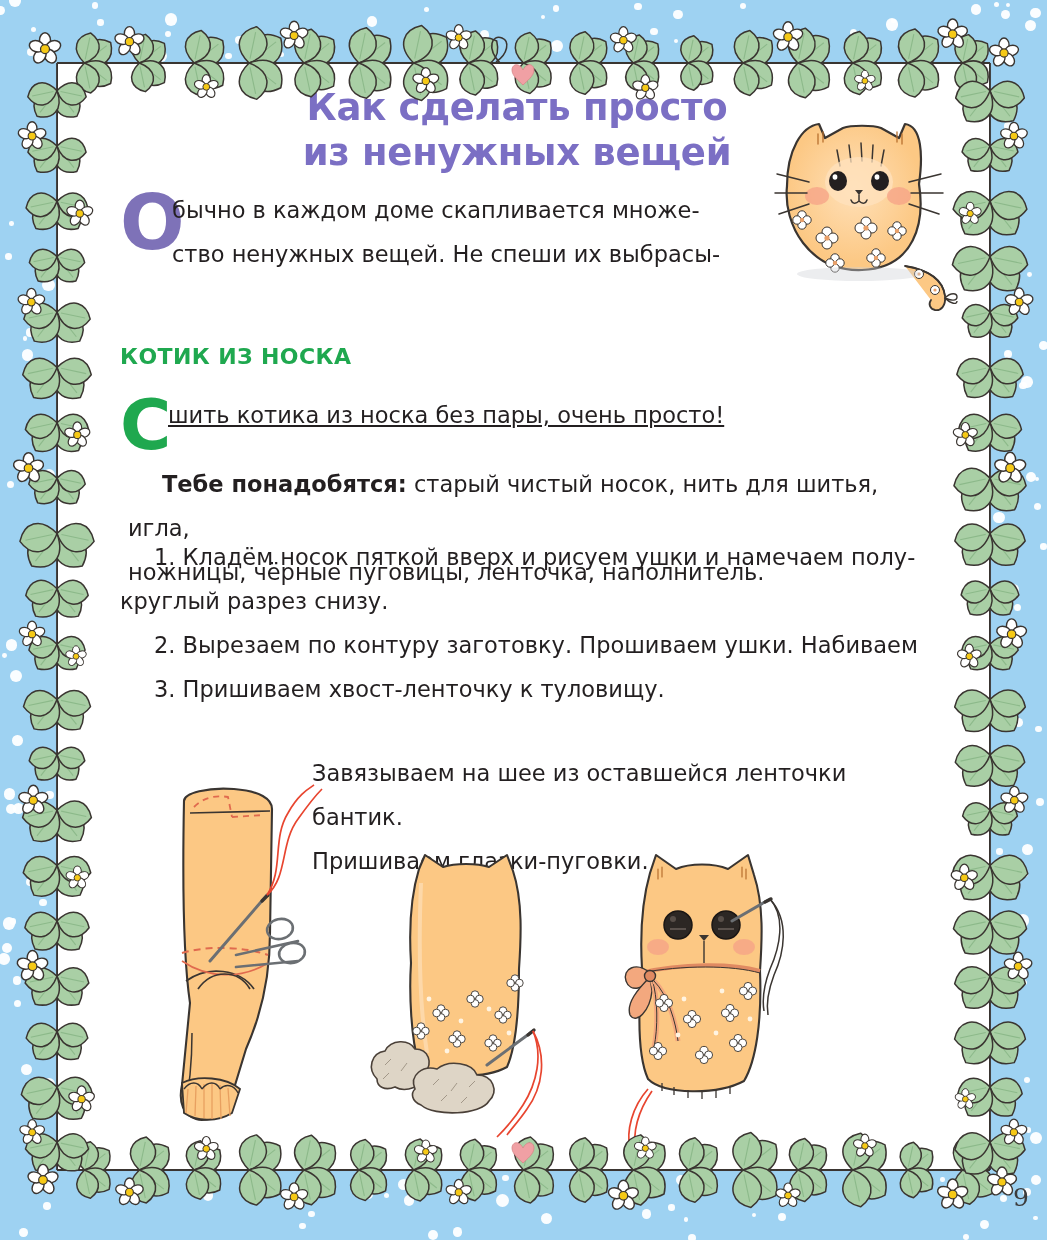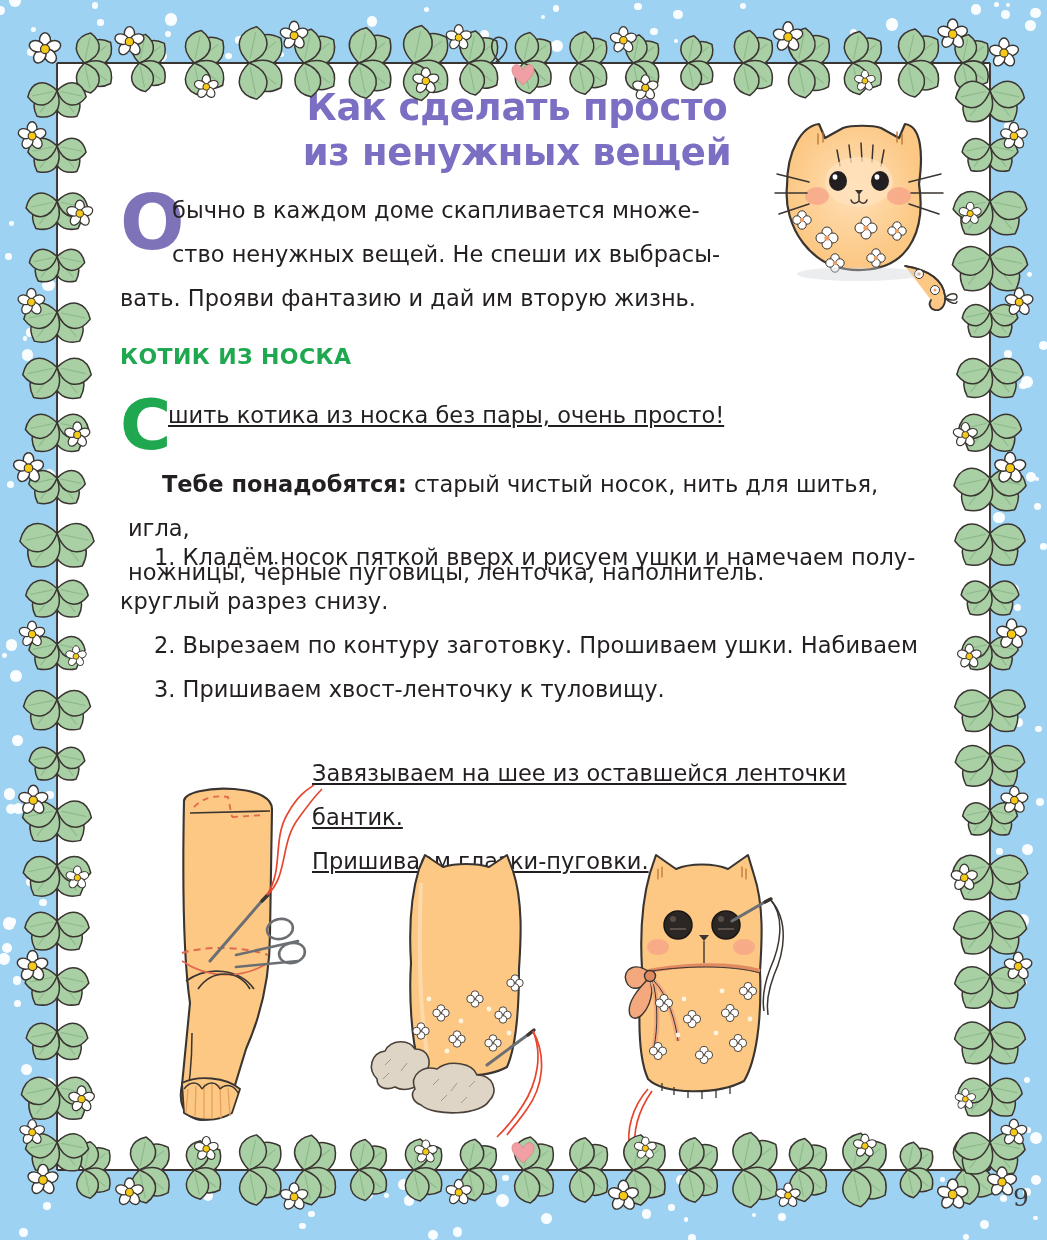--- a/index.html
+++ b/index.html
@@ -137,21 +137,20 @@
   #steps {
     left: 63px;
     top: 472px;
     width: 812px;
   }
 
   #finish {
     left: 255px;
     top: 688px;
     width: 625px;
-    text-decoration: underline;
   }
 
   .page-number {
     position: absolute;
     right: 18px;
     bottom: 28px;
     color: #3c3c3c;
     font-family: "DejaVu Serif", serif;
     font-size: 25px;
   }
@@ -327,21 +326,20 @@
 
     <div class="title">
       <div>Как сделать просто</div>
       <div>из ненужных вещей</div>
     </div>
 
     <div class="dropcap purple" style="left:63px; top:122px;">О</div>
     <div class="body-text" id="intro">
       <div class="l1">бычно в каждом доме скапливается множе-</div>
       <div class="l1">ство ненужных вещей. Не спеши их выбрасы-</div>
-      <div>вать. Прояви фантазию и дай им вторую жизнь.</div>
     </div>
 
     <div class="section-heading">КОТИК ИЗ НОСКА</div>
 
     <div class="dropcap green" style="left:63px; top:327px;">С</div>
     <div class="body-text" id="lead2">
       <div class="l1">шить котика из носка без пары, очень просто!</div>
     </div>
 
     <div class="body-text" id="materials">

